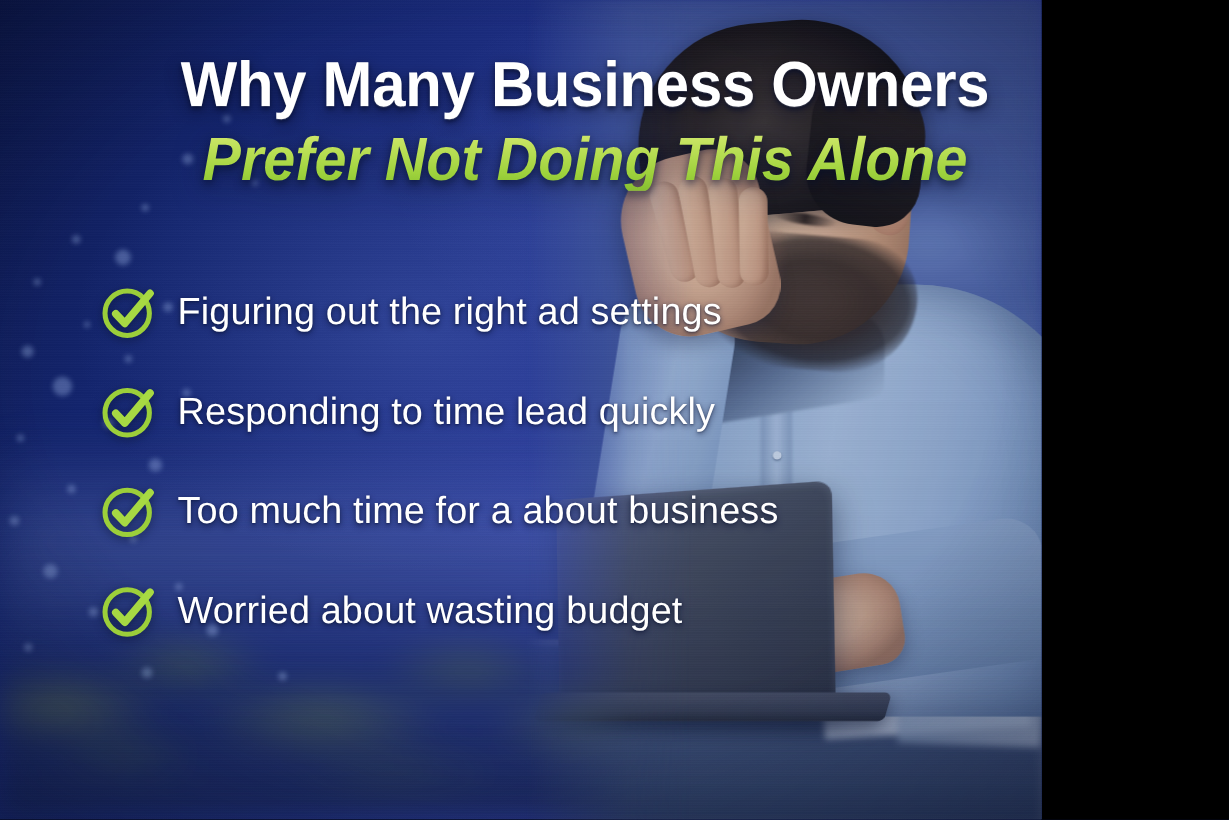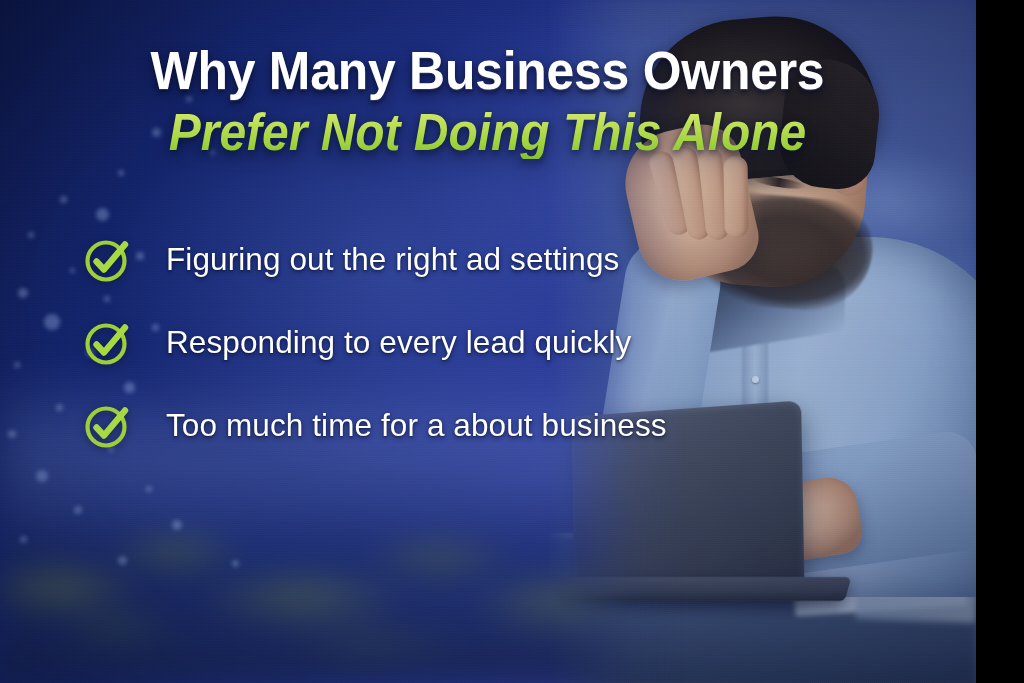--- a/index.html
+++ b/index.html
@@ -3,21 +3,21 @@
 <meta charset="utf-8">
 <style>
   html, body {
     margin: 0;
     padding: 0;
     background: #000;
   }
 
   #slide {
     position: relative;
-    width: 976px;
+    width: 868px;
     height: 683px;
     overflow: hidden;
     font-family: "Liberation Sans", sans-serif;
     background: #10205c;
   }
 
   
 
   
   .bg-base {
@@ -489,21 +489,21 @@
     width: 620px;
     list-style: none;
     margin: 0;
     padding: 0;
   }
 
   .bullet {
     display: flex;
     align-items: center;
     height: 83px;
-    gap: 36px;
+    gap: 18px;
   }
 
   .check-icon {
     flex: 0 0 auto;
     width: 46px;
     height: 46px;
     position: relative;
     filter: drop-shadow(0 2px 4px rgba(6,14,42,.55));
   }
   .check-icon svg { display: block; overflow: visible; }
@@ -618,29 +618,38 @@
         <span class="bullet-label">Figuring out the right ad settings</span>
       </li>
 
       <li class="bullet">
         <span class="check-icon">
           <svg width="46" height="46" viewBox="0 0 46 46" fill="none">
             <circle cx="22" cy="24" r="18.5" stroke="#9ccf3a" stroke-width="4.2" fill="none"></circle>
             <path d="M12.5 24.5 L20 32.5 L41 7.5" stroke="#a7d943" stroke-width="6.4" stroke-linecap="round" stroke-linejoin="round" fill="none"></path>
           </svg>
         </span>
-        <span class="bullet-label">Responding to every lead quickly</span>
+        <span class="bullet-label">Responding to time lead quickly</span>
       </li>
 
       <li class="bullet">
         <span class="check-icon">
           <svg width="46" height="46" viewBox="0 0 46 46" fill="none">
             <circle cx="22" cy="24" r="18.5" stroke="#9ccf3a" stroke-width="4.2" fill="none"></circle>
             <path d="M12.5 24.5 L20 32.5 L41 7.5" stroke="#a7d943" stroke-width="6.4" stroke-linecap="round" stroke-linejoin="round" fill="none"></path>
           </svg>
         </span>
         <span class="bullet-label">Too much time for a about business</span>
       </li>
 
+      <li class="bullet">
+        <span class="check-icon">
+          <svg width="46" height="46" viewBox="0 0 46 46" fill="none">
+            <circle cx="22" cy="24" r="18.5" stroke="#9ccf3a" stroke-width="4.2" fill="none"></circle>
+            <path d="M12.5 24.5 L20 32.5 L41 7.5" stroke="#a7d943" stroke-width="6.4" stroke-linecap="round" stroke-linejoin="round" fill="none"></path>
+          </svg>
+        </span>
+        <span class="bullet-label">Worried about wasting budget</span>
+      </li>
 
     </ul>
   </div>
 </div>
 
 </body></html>

